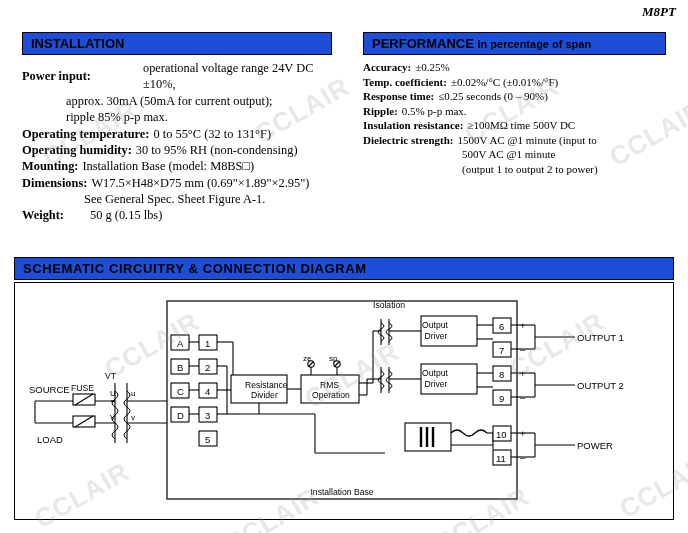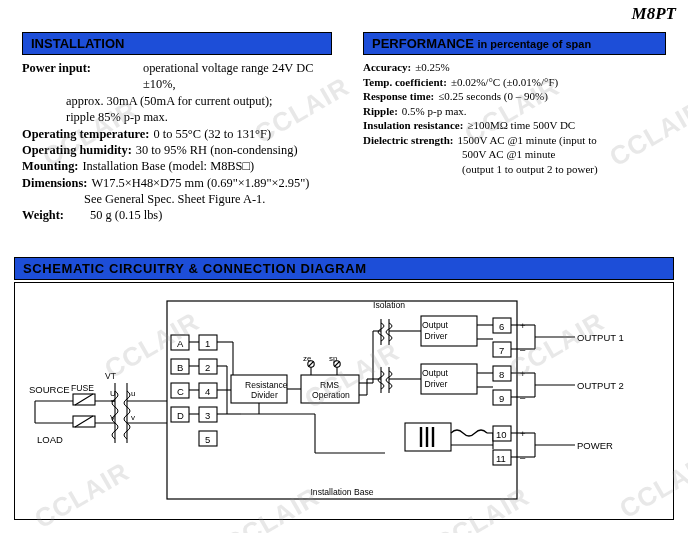--- a/index.html
+++ b/index.html
@@ -23,40 +23,40 @@
     letter-spacing:1px;
     transform:rotate(-30deg);
     white-space:nowrap;
     pointer-events:none;
     z-index:5;
   }
 
   .model{
     position:absolute;top:4px;right:12px;
     font-family:"Liberation Serif", serif;
-    font-style:italic;font-weight:bold;font-size:17px;text-align:right;
+    font-style:italic;font-weight:bold;font-size:13px;text-align:right;
   }
 
   .secthead{
     border:1px solid #000;
     background:#1d4ed8;
     font-family:"Liberation Sans", sans-serif;
     font-weight:bold;
     font-size:13px;
     padding:3px 8px;
     box-sizing:border-box;
   }
   .secthead .sub{font-size:11px;font-weight:bold;}
 
   
   #install-block{position:absolute;left:22px;top:32px;width:310px;}
   #perf-block{position:absolute;left:363px;top:32px;width:303px;}
 
   .speclist{margin-top:5px;font-size:12.4px;line-height:1.32;}
-  .row{display:flex;}
+  .row{display:flex;align-items:center;}
   .lbl{font-weight:bold;white-space:nowrap;}
   .val{}
   .indent1{padding-left:44px;}
   .indent2{padding-left:62px;}
   .indent3{padding-left:95px;}
 
   .perflist{margin-top:5px;font-size:11px;line-height:1.32;}
   .perfrow{display:flex;}
   .perfrow .lbl{font-weight:bold;white-space:nowrap;}
   .perfrow .val{padding-left:4px;}

